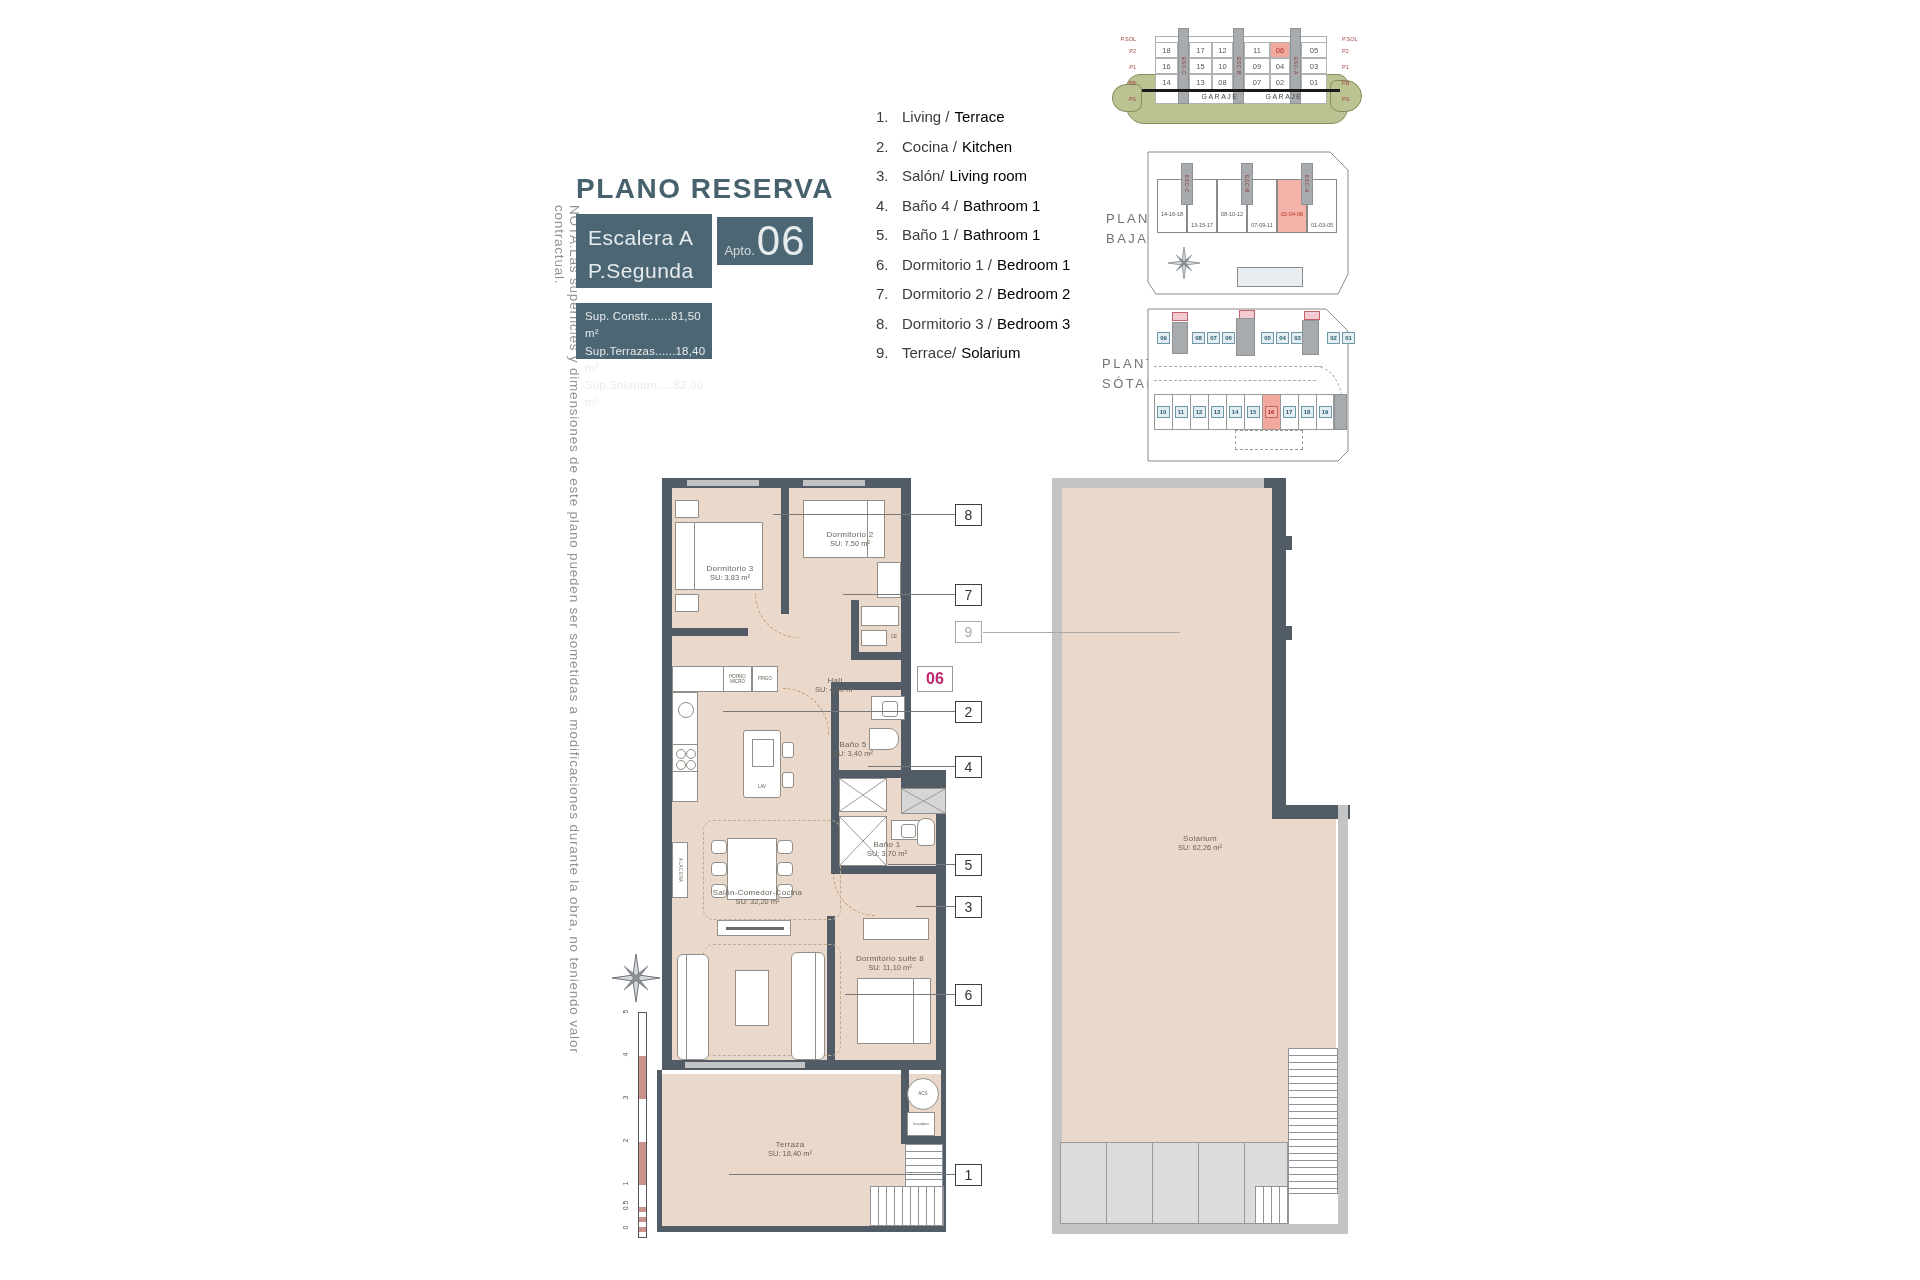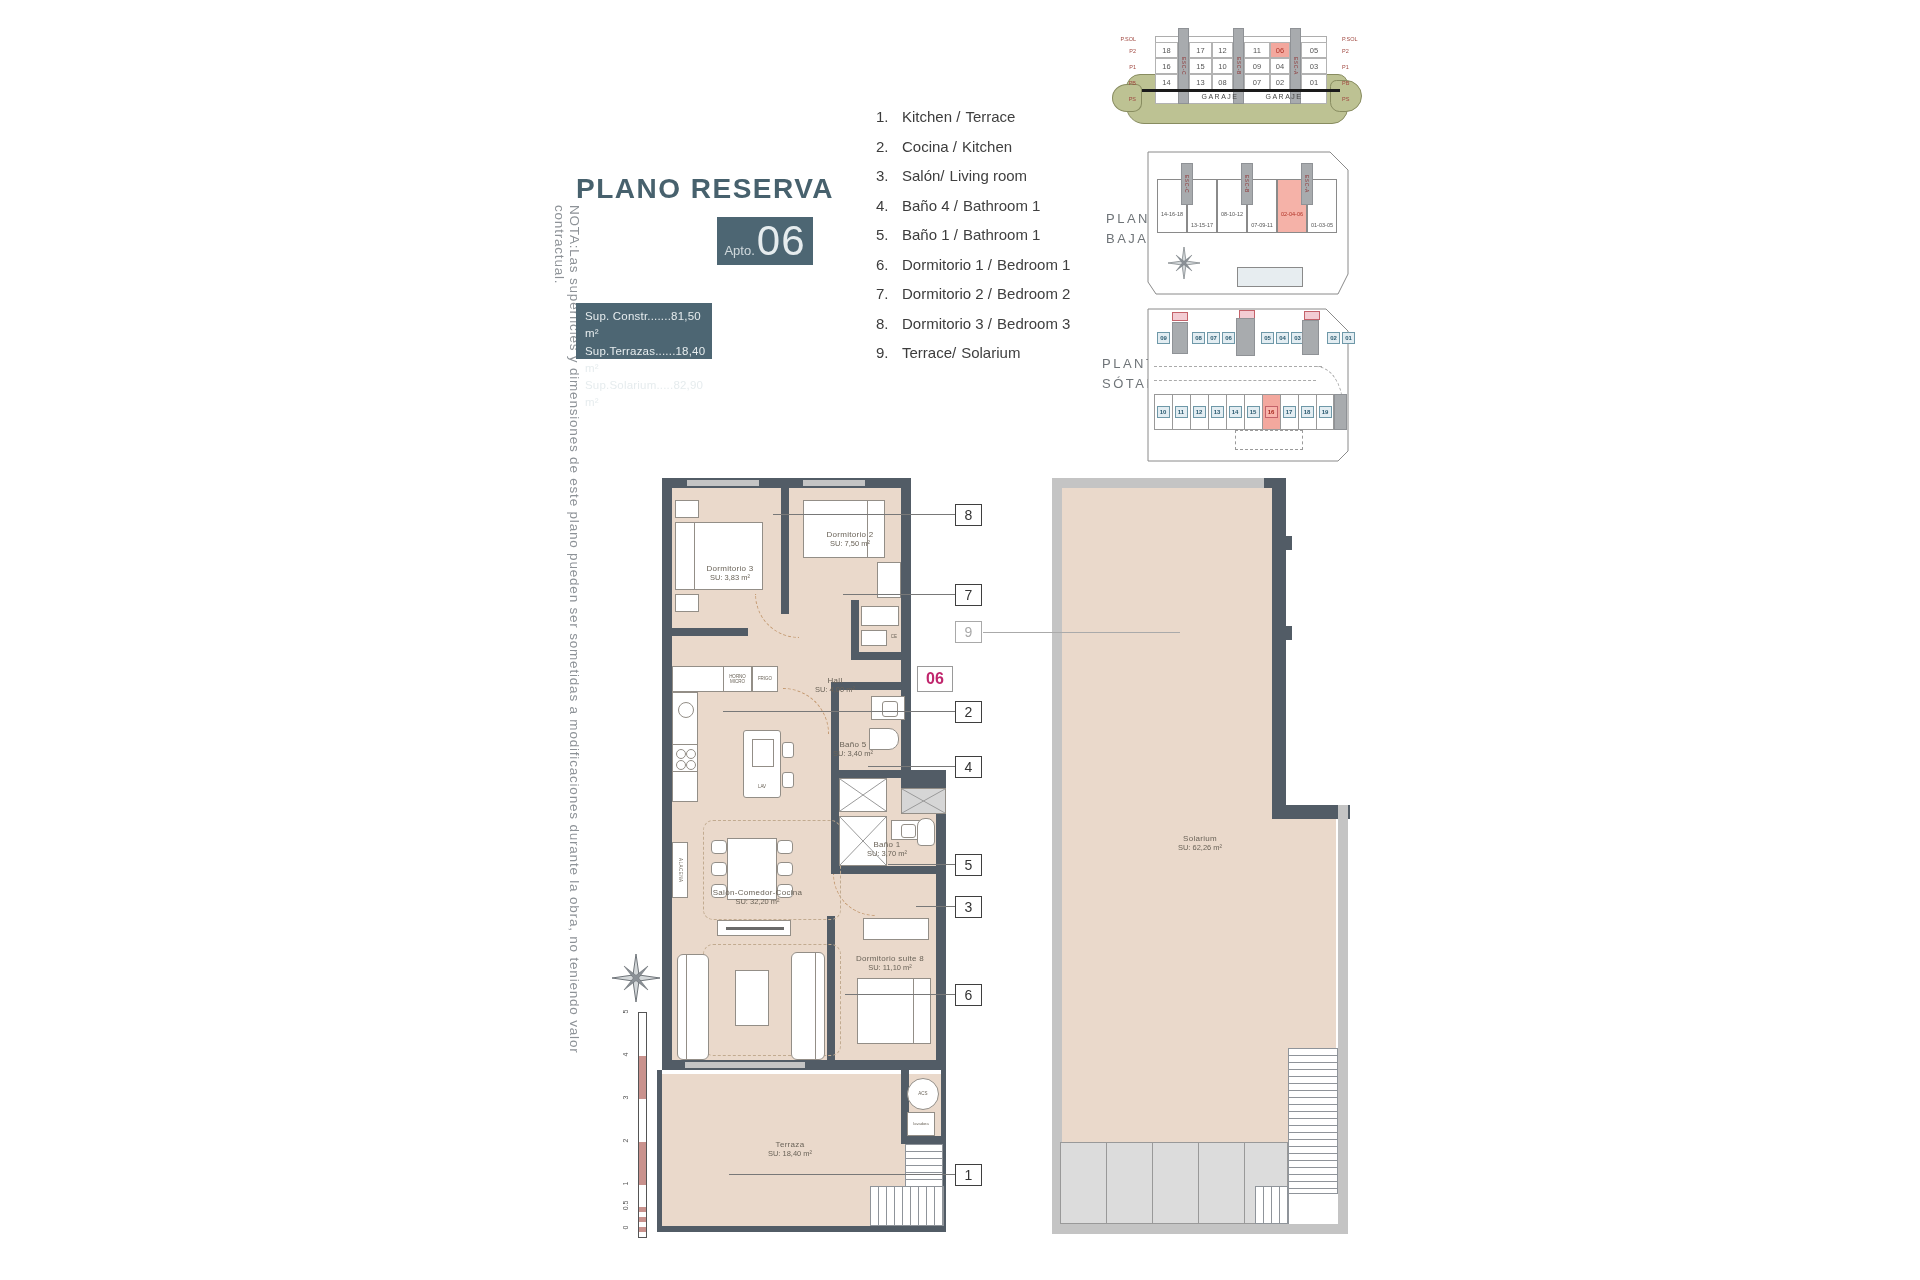--- a/index.html
+++ b/index.html
@@ -13,21 +13,21 @@
   .escbox{padding:8px 12px;font-size:21px;line-height:1.55;font-weight:400;letter-spacing:.5px}
   .aptobox{display:flex;align-items:center;justify-content:center;gap:2px}
   .apto-l{font-size:13px;opacity:.85;align-self:flex-end;padding-bottom:7px}
   .apto-n{font-size:42px;font-weight:200;letter-spacing:1px}
   .surfbox{padding:5px 9px;font-size:11.5px;line-height:1.5;letter-spacing:.2px}
   
   .legend{display:flex;flex-direction:column;gap:12.5px;font-size:15px}
   .legend-item{display:flex;align-items:baseline}
   .lnum{width:26px;color:#3c3c3c}
   .les{color:#3c3c3c;margin-right:5px}
-  .len{color:#404040}
+  .len{color:#000000}
   
   .sec-cell{box-sizing:border-box;border:1px solid #b3b3b3;background:#fff;height:16px;
             display:flex;align-items:center;justify-content:center;font-size:7.5px;color:#555;flex:none}
   .sec-row{display:flex;position:absolute;left:53px;width:172px;height:16px}
   .sec-row .sec-cell:nth-child(1){width:23px}
   .sec-row .sec-cell:nth-child(2){width:23px;margin-left:11px}
   .sec-row .sec-cell:nth-child(3){width:21px}
   .sec-row .sec-cell:nth-child(4){width:26px;margin-left:11px}
   .sec-row .sec-cell:nth-child(5){width:20px}
   .sec-row .sec-cell:nth-child(6){width:26px;margin-left:11px}
@@ -88,34 +88,38 @@
   .pline{position:absolute;top:0;bottom:0;width:1px;background:#938e87}
 </style>
 </head>
 <body>
 
 <div id="page">
 
   <div class="ab note-vert" style="left:552px;top:205px;height:885px">NOTA:Las superficies y dimensiones de este plano pueden ser sometidas a modificaciones durante la obra, no teniendo valor contractual.</div>
 
   <div class="ab title" style="left:576px;top:173px">PLANO RESERVA</div>
+  <div class="ab tealbox escbox" style="left:576px;top:214px;width:136px;height:74px;box-sizing:border-box">
+    <div>Escalera A</div>
+    <div>P.Segunda</div>
+  </div>
   <div class="ab tealbox aptobox" style="left:717px;top:217px;width:96px;height:48px">
     <span class="apto-l">Apto.</span>
     <span class="apto-n">06</span>
   </div>
   <div class="ab tealbox surfbox" style="left:576px;top:303px;width:136px;height:56px;box-sizing:border-box">
       <div>Sup. Constr.......81,50 m²</div>
       <div>Sup.Terrazas......18,40 m²</div>
       <div>Sup.Solarium.....82,90 m²</div>
     </div>
 
   <div class="ab legend" style="left:876px;top:108px">
       <div class="legend-item">
       <span class="lnum">1.</span>
-      <span class="les">Kitchen /</span>
+      <span class="les">Living /</span>
       <span class="len">Terrace</span>
     </div>
       <div class="legend-item">
       <span class="lnum">2.</span>
       <span class="les">Cocina /</span>
       <span class="len">Kitchen</span>
     </div>
       <div class="legend-item">
       <span class="lnum">3.</span>
       <span class="les">Salón/</span>

